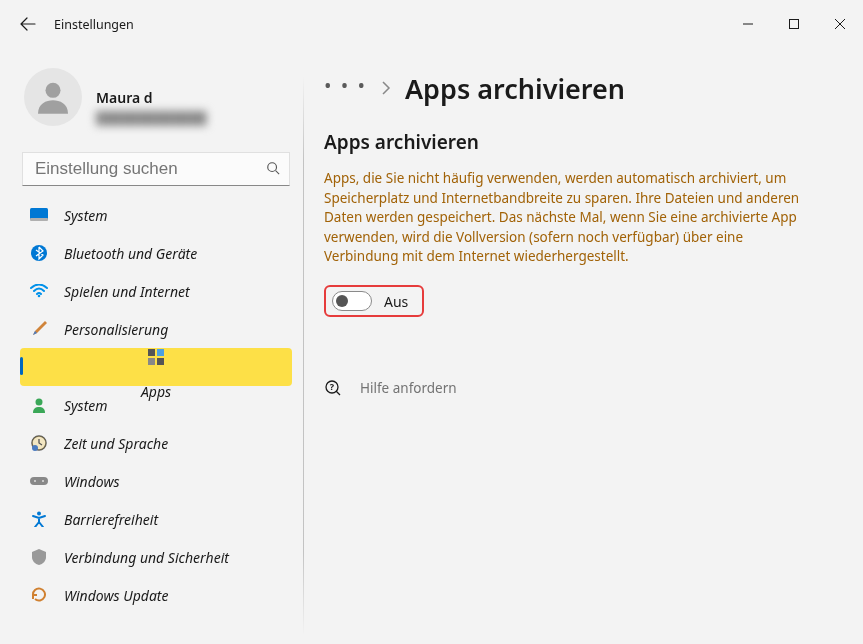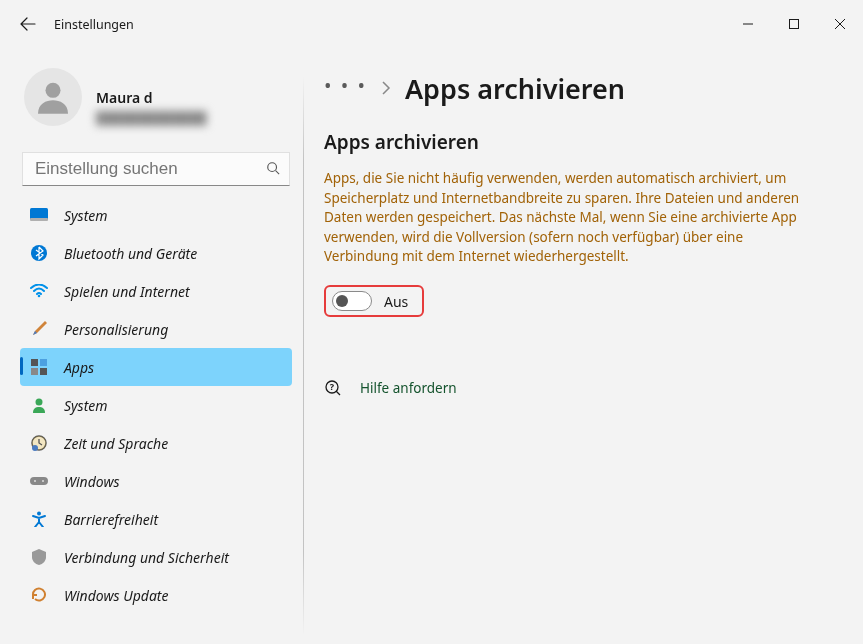--- a/index.html
+++ b/index.html
@@ -104,21 +104,22 @@
     align-items: center;
     gap: 16px;
     height: 38px;
     padding: 0 10px;
     border-radius: 4px;
     font-size: 14px;
     position: relative;
     cursor: default;
   }
   .nav-item.selected {
-    background: #7dd3fc;
+    background: #fde047;
+    flex-direction: column;
   }
   .nav-item.selected::before {
     content: "";
     position: absolute;
     left: 0px; top: 9px;
     width: 3px; height: 18px;
     background: #0067c0;
     border-radius: 2px;
   }
   .nav-icon {
@@ -172,21 +173,21 @@
     width: 12px; height: 12px;
     border-radius: 50%;
     background: #555;
   }
   .toggle-label { font-size: 14px; }
   .help-row {
     display: flex; align-items: center; gap: 18px;
     margin-top: 62px;
   }
   .help-icon { width: 18px; height: 18px; }
-  .help-link { color: #14532d; font-size: 13.5px; }
+  .help-link { color: #737373; font-size: 13.5px; }
 </style>
 </head>
 <body>
 
 <div class="titlebar">
   <div class="back-btn">
     <svg width="16" height="16" viewBox="0 0 16 16">
         <path d="M7 2 L1 8 L7 14 M1 8 H15" stroke="#1a1a1a" stroke-width="1.2" fill="none" stroke-linecap="round" stroke-linejoin="round"></path>
       </svg>
   </div>

